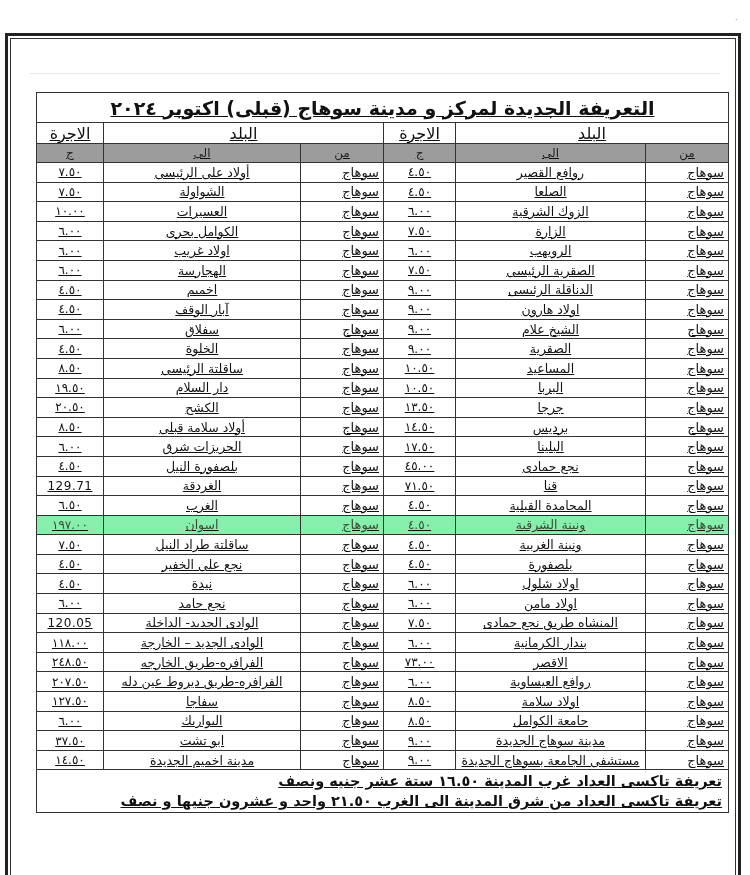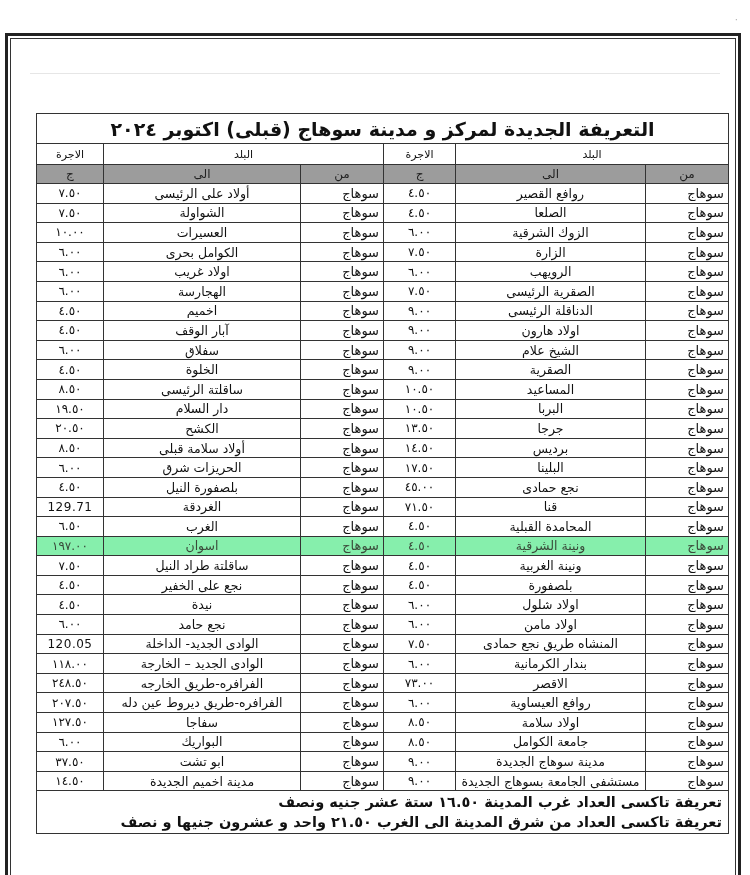--- a/index.html
+++ b/index.html
@@ -5,26 +5,26 @@
   html, body { margin:0; padding:0; background:#ffffff; }
   body { width:750px; height:875px; position:relative; overflow:hidden;
          font-family:"DejaVu Sans", "Liberation Sans", sans-serif; color:#111; }
   .frame-outer { position:absolute; left:5px; top:33px; width:736px; height:850px;
                  border:3px solid #222; border-bottom:none; box-sizing:border-box; }
   .frame-inner { position:absolute; left:10px; top:38px; width:726px; height:845px;
                  border:1px solid #333; border-bottom:none; box-sizing:border-box; }
   .faint-line { position:absolute; left:30px; top:73px; width:690px; height:1px;
                 background:#e6e6e6; }
   .tick { position:absolute; left:735px; top:16px; font-size:8px; color:#999; }
-  .sheet { position:absolute; left:37px; top:113px; width:692px; direction:rtl; }
+  .sheet { position:absolute; left:37px; top:92px; width:692px; direction:rtl;text-decoration:underline; }
   table { border-collapse:collapse; width:692px; table-layout:fixed; }
   td, th { border:1.5px solid #333; padding:0; text-align:center; white-space:nowrap;
            overflow:hidden; font-weight:normal; }
   .title { height:29px; font-size:19px; font-weight:bold; letter-spacing:0.5px; }
-  .hdr1 td { height:20px; font-size:11px; background:#fff; }
+  .hdr1 td { height:20px; font-size:16px; background:#fff; }
   .hdr2 td { height:18px; font-size:12px; background:#9c9c9c; color:#222; }
   .row td { height:18.6px; font-size:12.5px; }
   .row td.fare { font-size:12px; letter-spacing:0.5px; }
   .row td.from { text-align:right; padding-right:4px; font-size:13px; }
   .row.hl td { background:#86efac; color:#3a4a3a; }
   .footer { height:42px; text-align:right; padding-right:6px; font-size:14.5px; font-weight:bold; line-height:20px; }
   .footer div { text-align:right; }
 </style>
 </head>
 <body>

